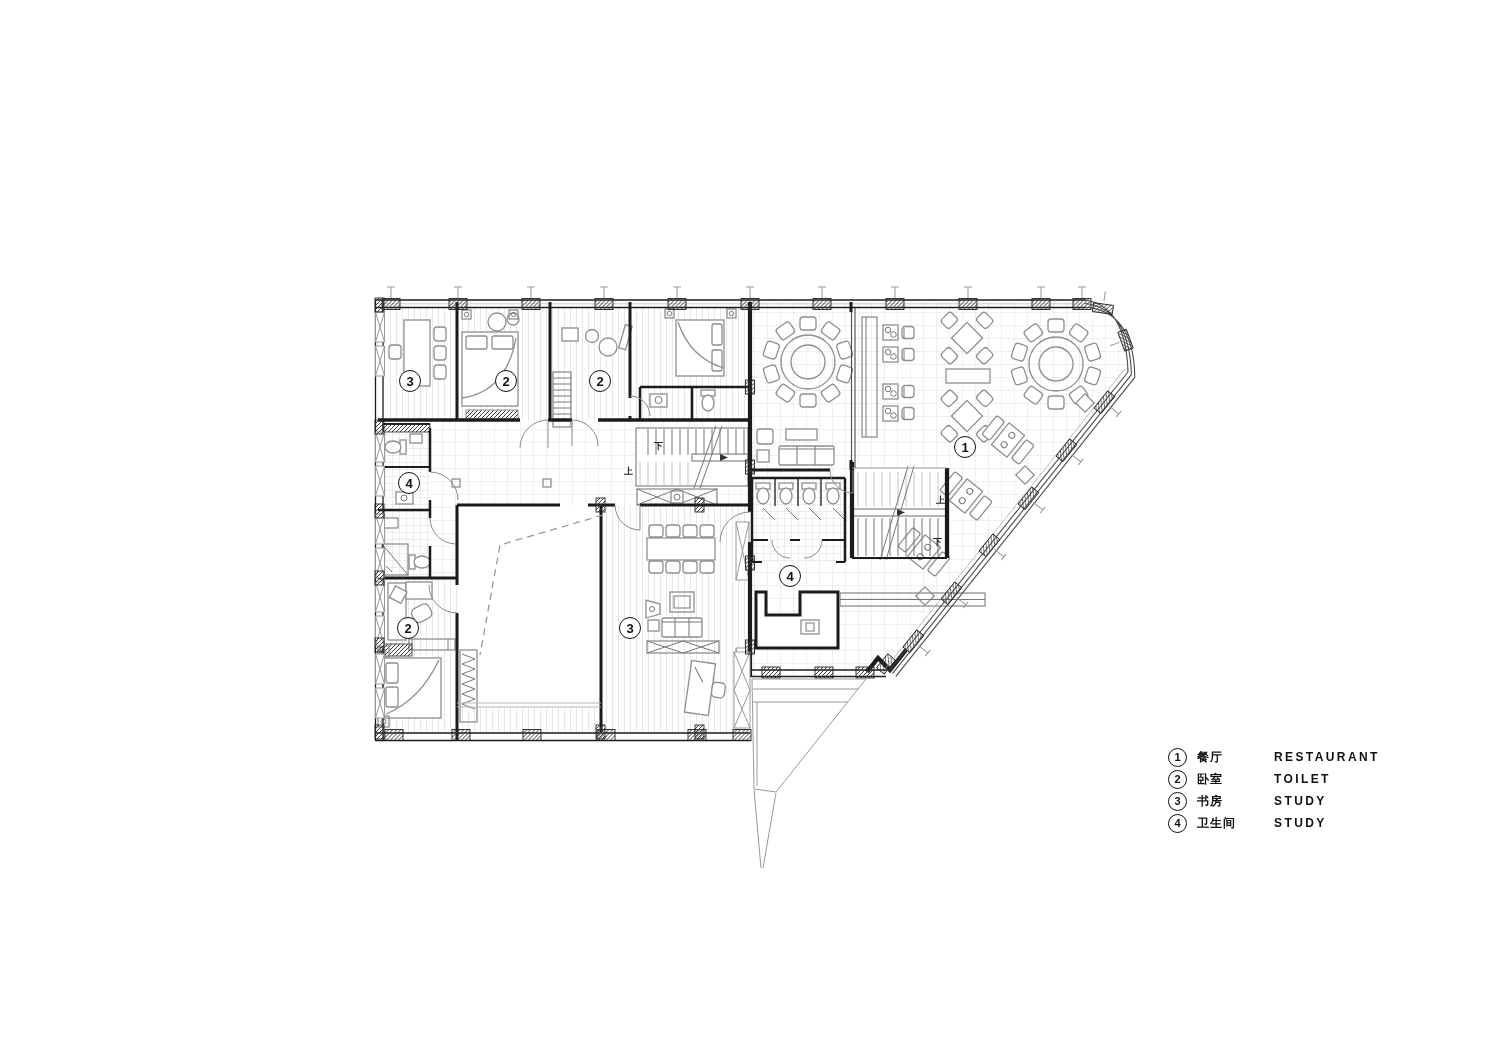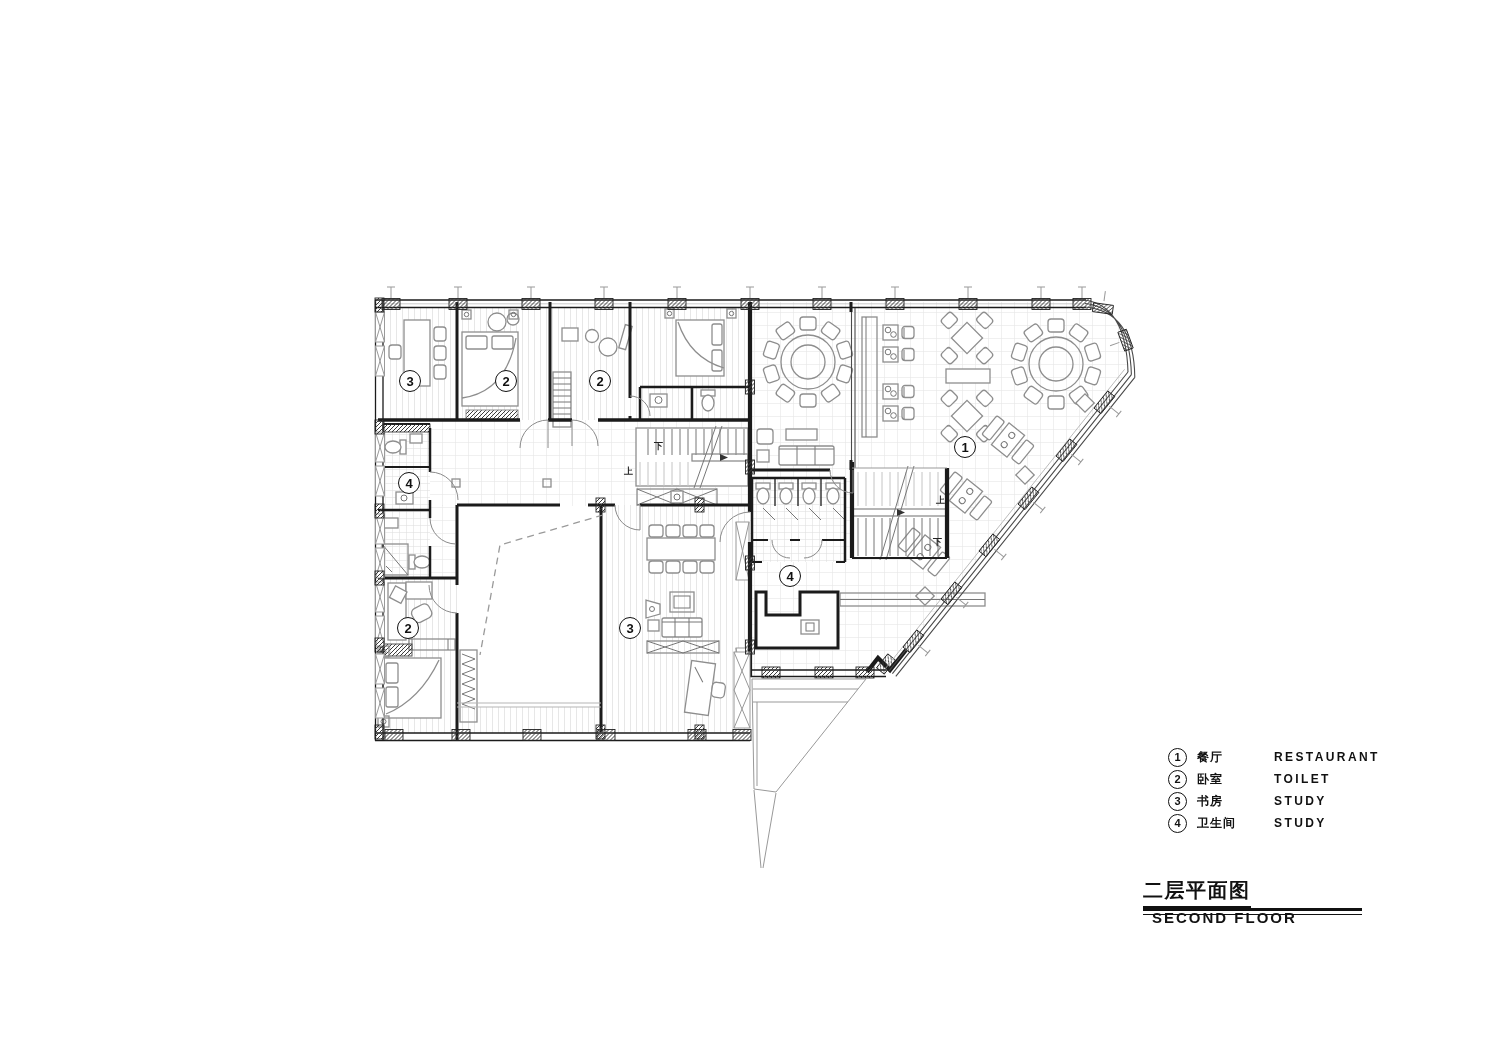--- a/index.html
+++ b/index.html
@@ -526,19 +526,14 @@
     <span class="lzh">书房</span>
     <span class="len">STUDY</span>
   </div>
   <div class="lrow" style="top:66px">
     <span class="lnum">4</span>
     <span class="lzh">卫生间</span>
     <span class="len">STUDY</span>
   </div>
 </div>
 
-<div class="titleblock" style="left:1143px;top:877px">
-  <span class="tzh">二层平面图</span><span class="ten">SECOND FLOOR</span>
-  <div class="rule1"></div>
-  <div class="rule2"></div>
+
 </div>
 
-</div>
-
 </body></html>

